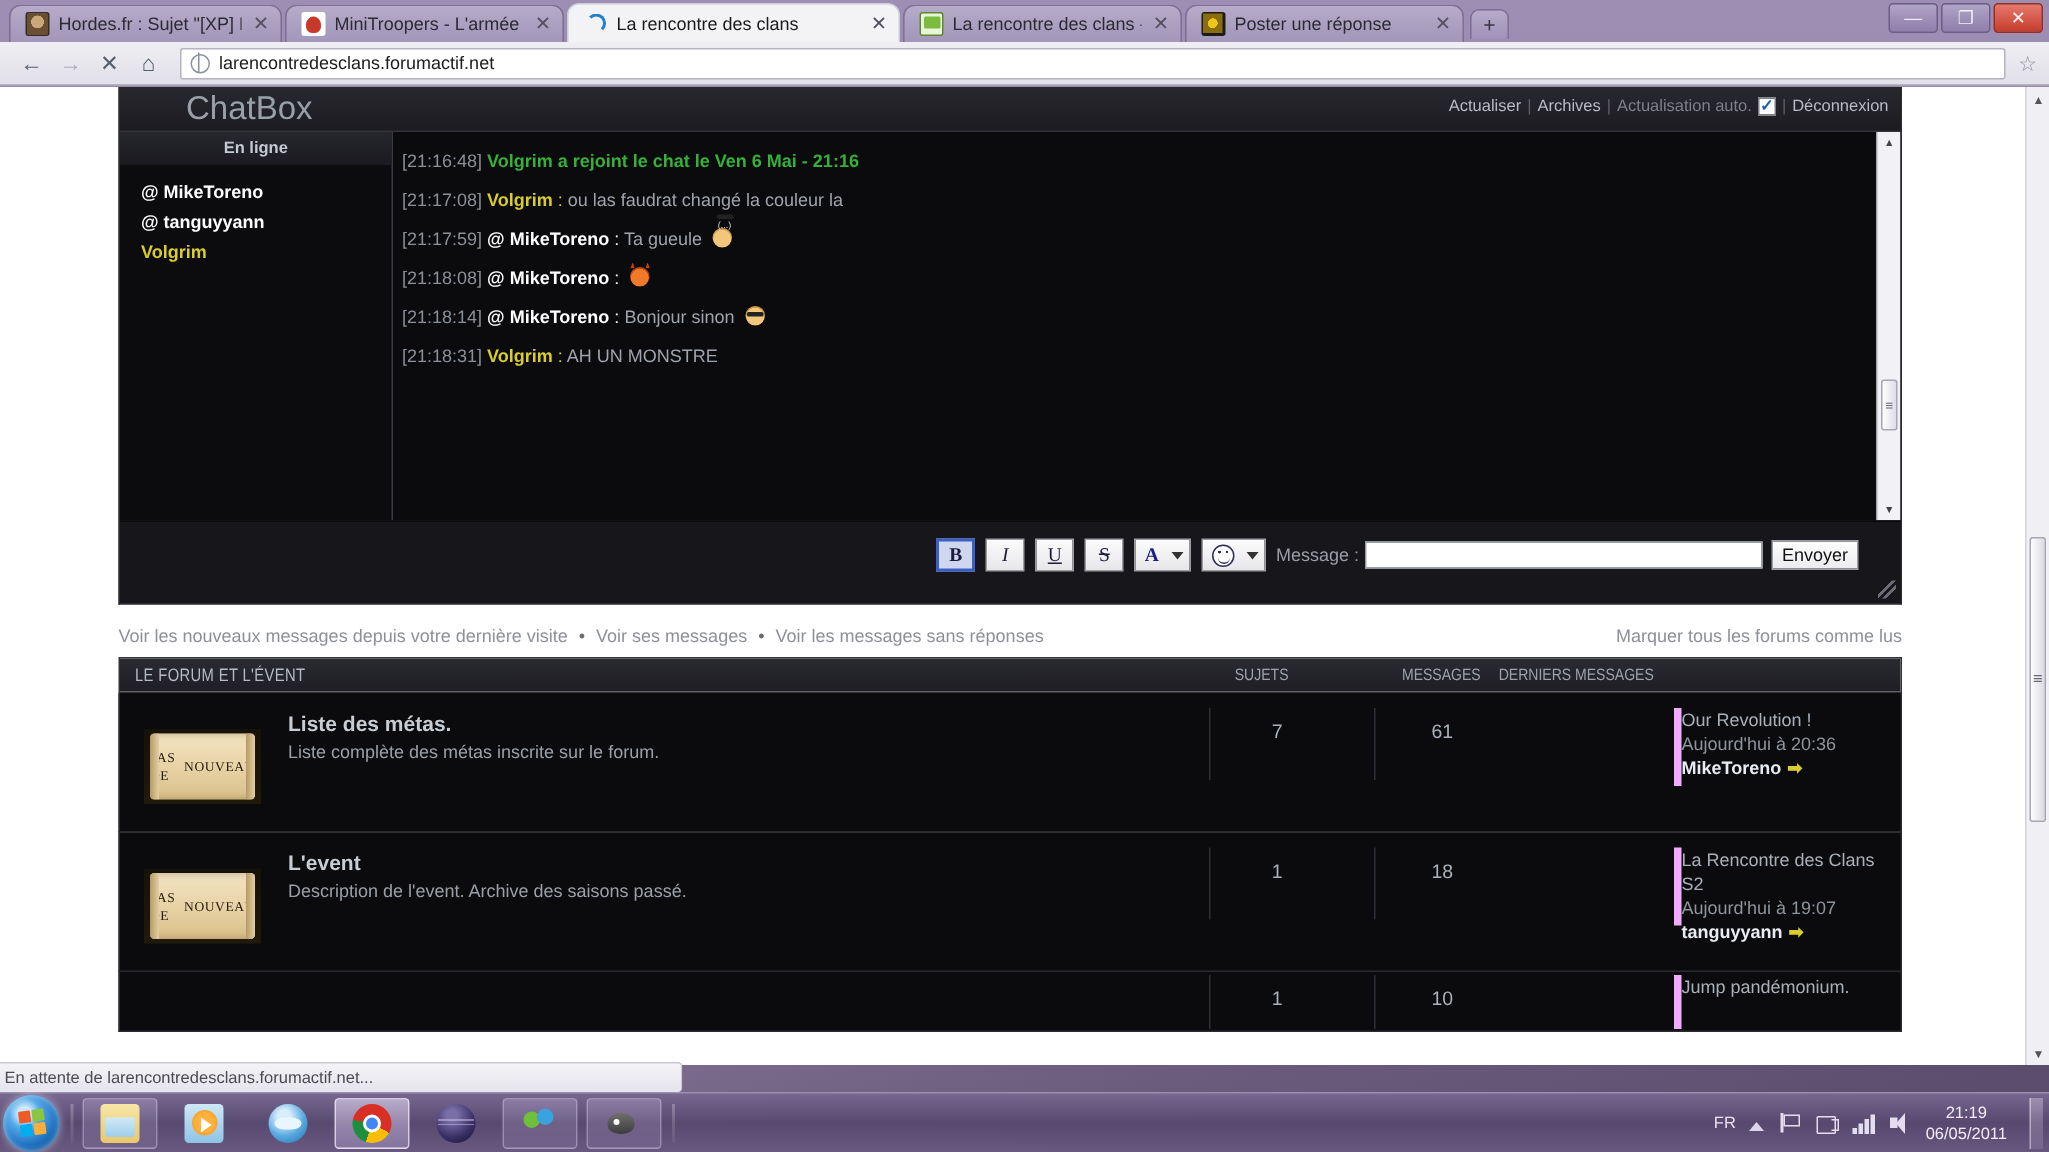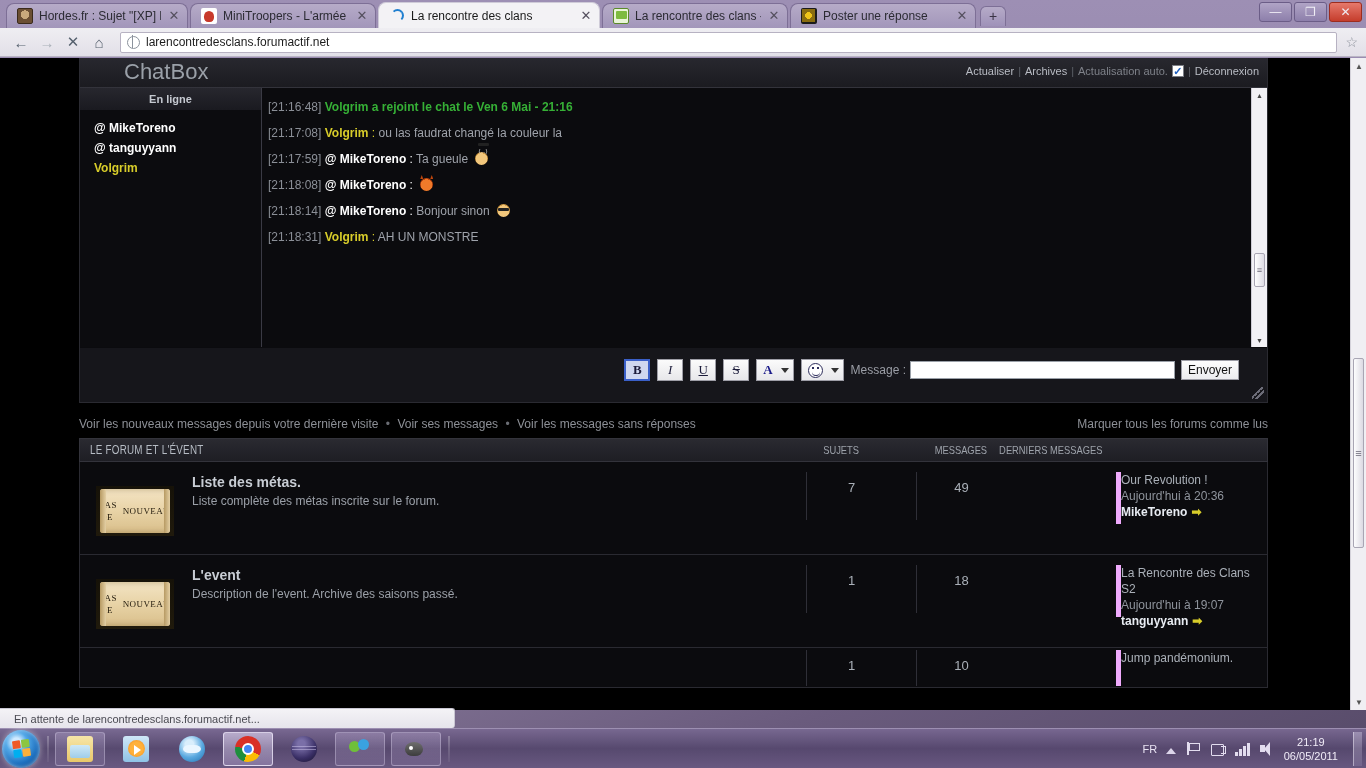--- a/index.html
+++ b/index.html
@@ -105,21 +105,21 @@
   .ps-thumb {
     position:absolute; left:2px; right:2px; top:300px; height:190px;
     background: linear-gradient(90deg,#fdfdfe,#dcdae3);
     border:1px solid #a9a6b4; border-radius:2px;
   }
   .ps-thumb::after{content:"≡";position:absolute;left:50%;top:50%;transform:translate(-50%,-50%);color:#6a6776;font-size:11px;}
 
   
   .page {
     position: absolute; left: 0; top: 0; width: 1350px; height: 652px;
-    background: #000000;
+    background: #ffffff;
   }
 
   
   .chatbox-wrap {
     position: absolute; left: 79px; top: 0px; width: 1189px; height: 345px;
     background: #1d1d22; border: 1px solid #2a2a31; border-top: none;
   }
   .cb-head {
     position: relative; height: 30px;
     background: linear-gradient(180deg,#28282f,#1b1b20);
@@ -287,21 +287,21 @@
   .ft-last .ld { font-size:12px; color:#8f949c; line-height:16px;}
   .ft-last .lu { font-size:12px; color:#e8ecf2; font-weight:bold; line-height:16px;}
   .ft-last .arrow { color:#d8cd2a; font-size:12px; margin-left:4px;}
 
   
   .statusbar {
     position:absolute; left:0; top:708px; width:455px; height:20px;
     background: linear-gradient(180deg,#f4f3f6,#e6e4ec);
     border:1px solid #c9c6d2; border-left:none; border-bottom:none;
     border-top-right-radius:3px; border-bottom-right-radius:3px;
-    font-size:11px; color:#4a4a52; display:flex; align-items:center; padding-left:14px;
+    font-size:11px; color:#4a4a52; display:flex; align-items:center; padding-left:3px;
   }
 
   
   .taskbar {
     position:absolute; left:0; bottom:0; width:1366px; height:40px;
     background: linear-gradient(180deg, rgba(120,104,145,0.96) 0%, rgba(86,72,110,0.96) 50%, rgba(104,88,128,0.96) 100%);
     border-top:1px solid rgba(210,198,228,0.5);
     display:flex; align-items:center;
   }
   .start-orb {
@@ -538,21 +538,21 @@
         <div class="ft-row">
           <div class="ft-icon">
             <div class="scroll-img">
               <span>PAS DE</span>
               <span>NOUVEAU</span>
             </div>
           </div>
           <div class="ft-title">Liste des métas.</div>
           <div class="ft-desc">Liste complète des métas inscrite sur le forum.</div>
           <div class="ft-sujets">7</div>
-          <div class="ft-messages">49</div>
+          <div class="ft-messages">61</div>
           <div class="ft-last">
             <div class="lt">Our Revolution !</div>
             <div class="ld">Aujourd'hui à 20:36</div>
             <div class="lu">
               <span>MikeToreno</span><span class="arrow">➡</span>
             </div>
           </div>
         </div>
 
         <div class="ft-row">

